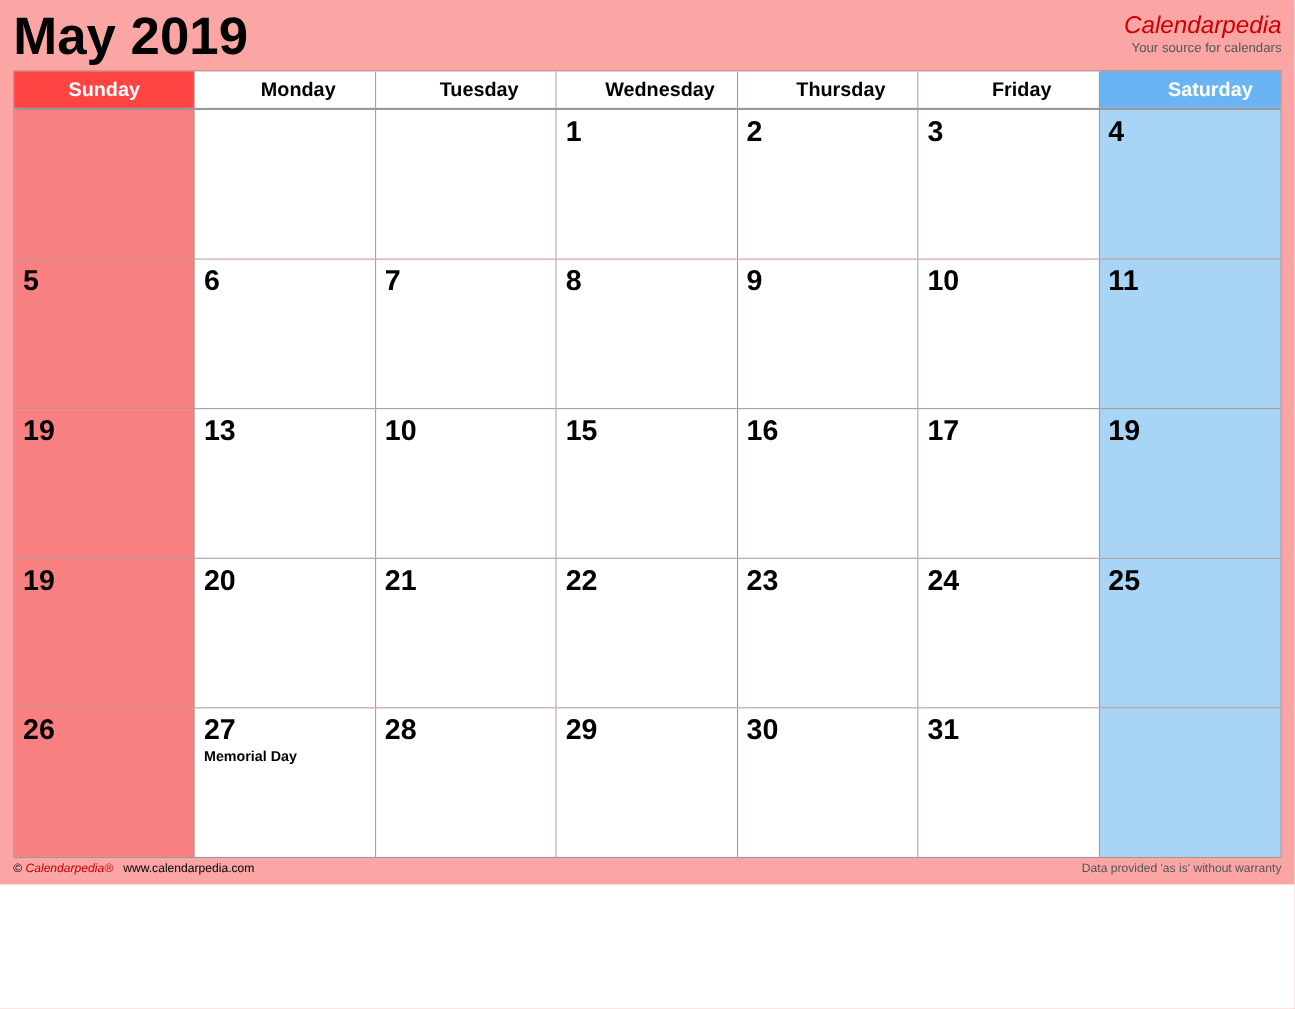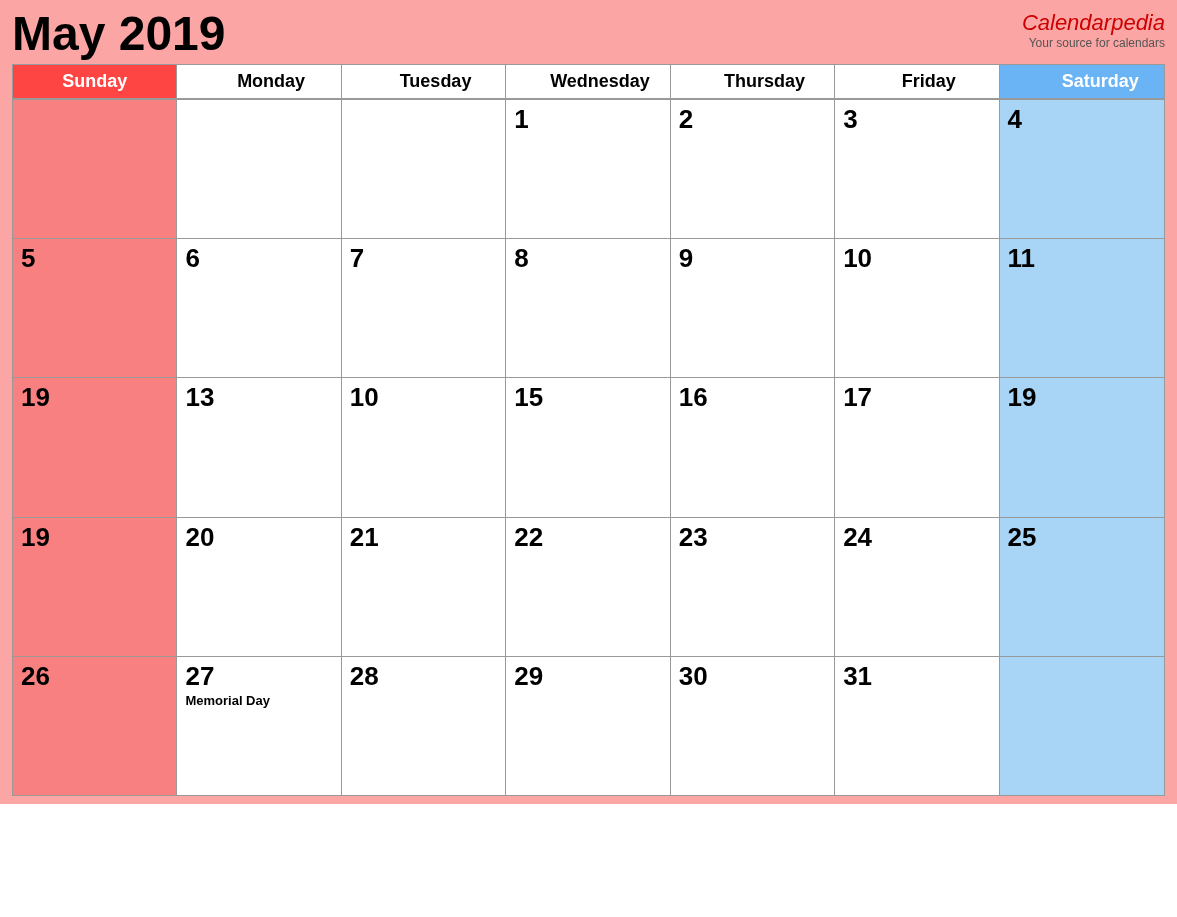--- a/index.html
+++ b/index.html
@@ -279,13 +279,19 @@
             <div class="day-number">30</div>
           </div>
           <div class="day-cell normal">
             <div class="day-number">31</div>
           </div>
           <div class="day-cell saturday"></div>
         </div>
       </div>
   </div>
 
+  <div class="footer">
+    <div class="footer-left">
+      <span class="footer-brand">© <span>Calendarpedia</span><span style="color:#cc0000;font-style:italic">®</span>&nbsp;&nbsp; www.calendarpedia.com</span>
+    </div>
+    <div>Data provided 'as is' without warranty</div>
+  </div>
 </div>
 
 </body></html>

